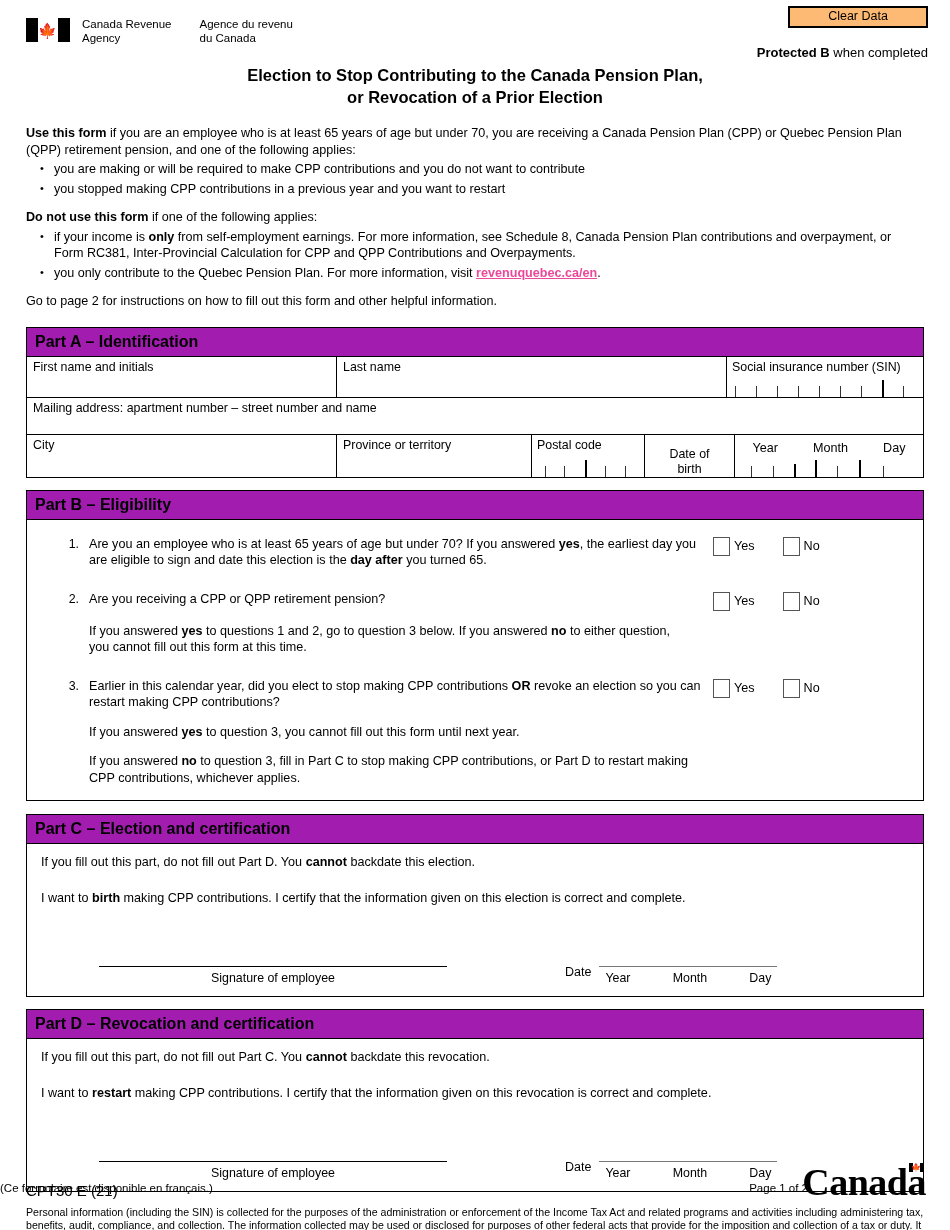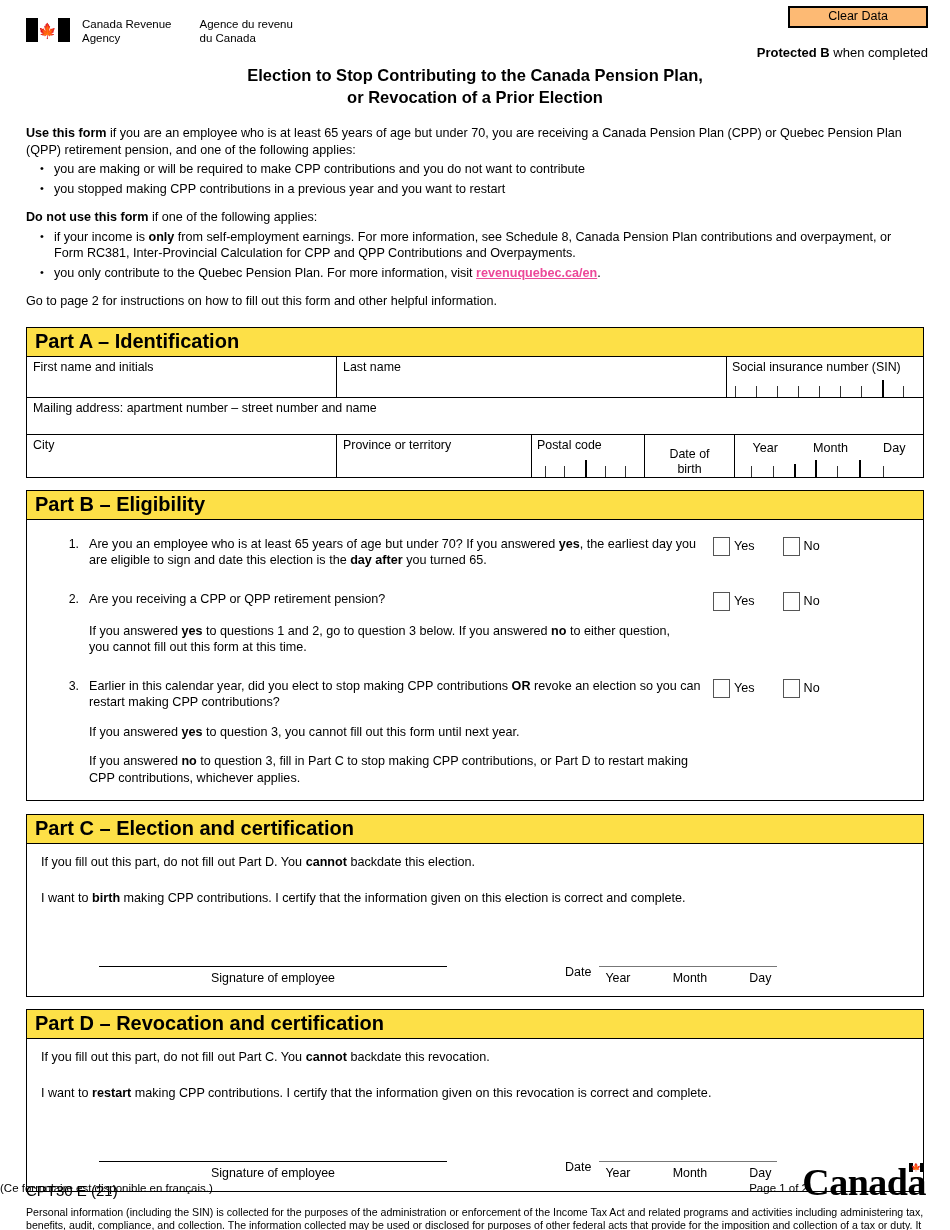--- a/index.html
+++ b/index.html
@@ -138,23 +138,23 @@
     text-decoration: underline;
   }
 
   
   .part {
     margin: 0 26px;
     border: 1.4px solid #000;
     box-sizing: border-box;
   }
   .part-head {
-    background: #fde047;
+    background: #a21caf;
     border-bottom: 1.4px solid #000;
-    font-size: 20px;
+    font-size: 16px;
     font-weight: bold;
     padding: 4px 8px 5px 8px;
     line-height: 19px;
   }
 
   
   .rowA { display: flex; border-bottom: 1.2px solid #000; }
   .rowA:last-child { border-bottom: none; }
   .cellA {
     position: relative;

